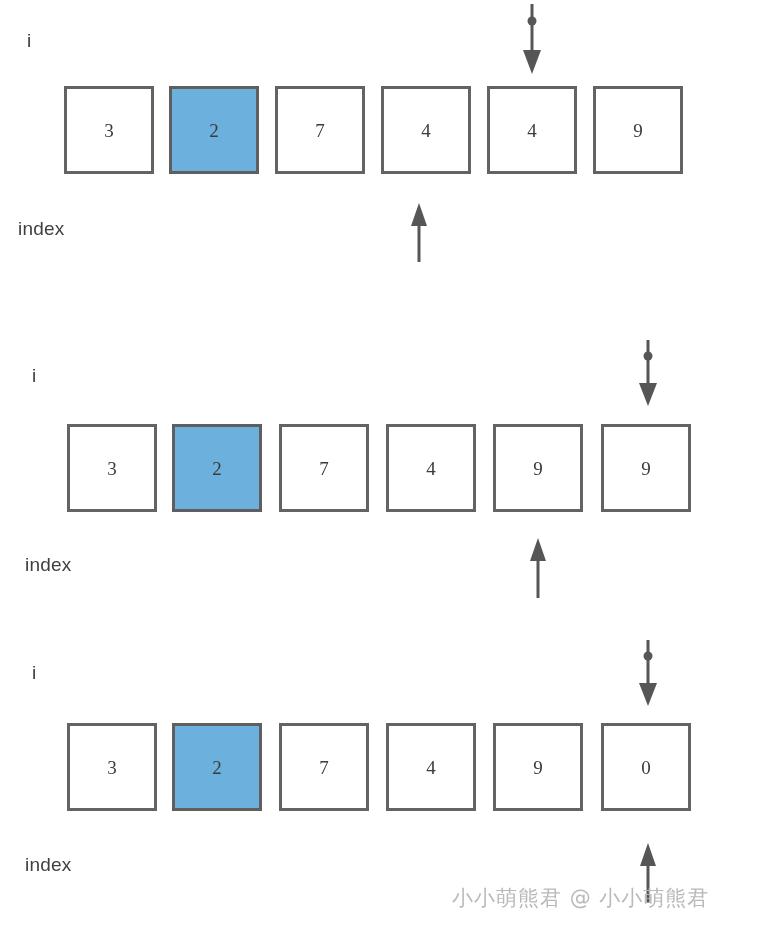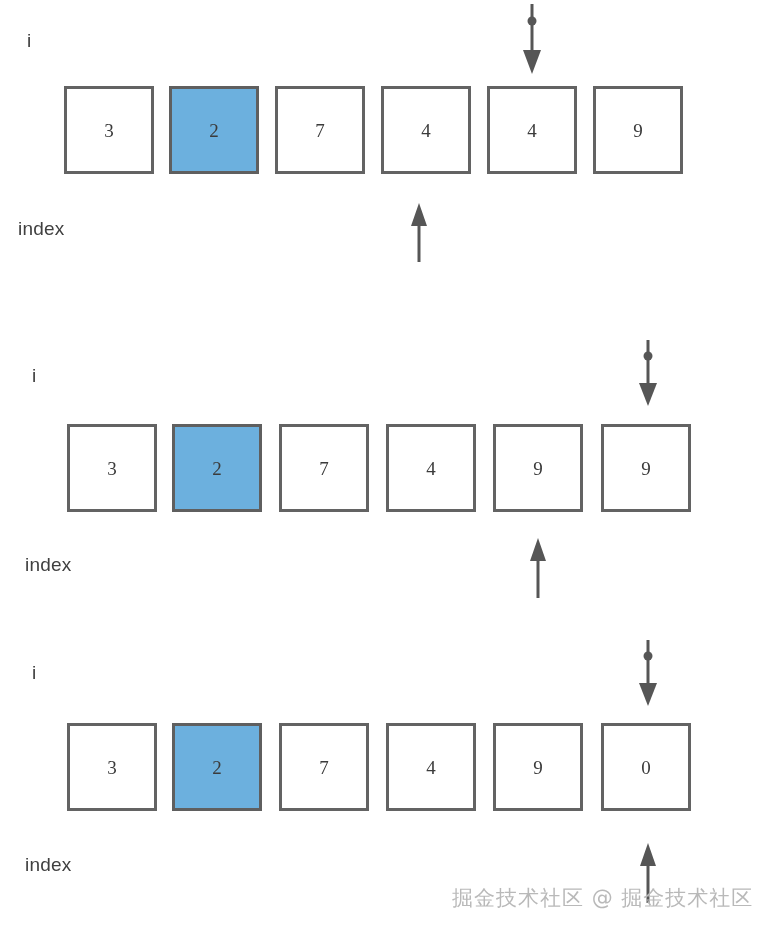--- a/index.html
+++ b/index.html
@@ -218,15 +218,15 @@
     </div>
 
     <div class="arrow" style="left:633px; top:212px;">
       <svg width="30" height="63" viewBox="0 0 30 63">
         <line x1="15" y1="12" x2="15" y2="61" stroke="#565656" stroke-width="3"></line>
         <polygon points="15,1 7,24 23,24" fill="#565656"></polygon>
       </svg>
     </div>
   </div>
 
-  <div class="watermark" style="left:452px; top:886px;">掘金技术社区 @ 掘金技术社区</div>
+  <div class="watermark" style="left:452px; top:886px;">小小萌熊君 @ 小小萌熊君</div>
 
 </div>
 
 </body></html>

